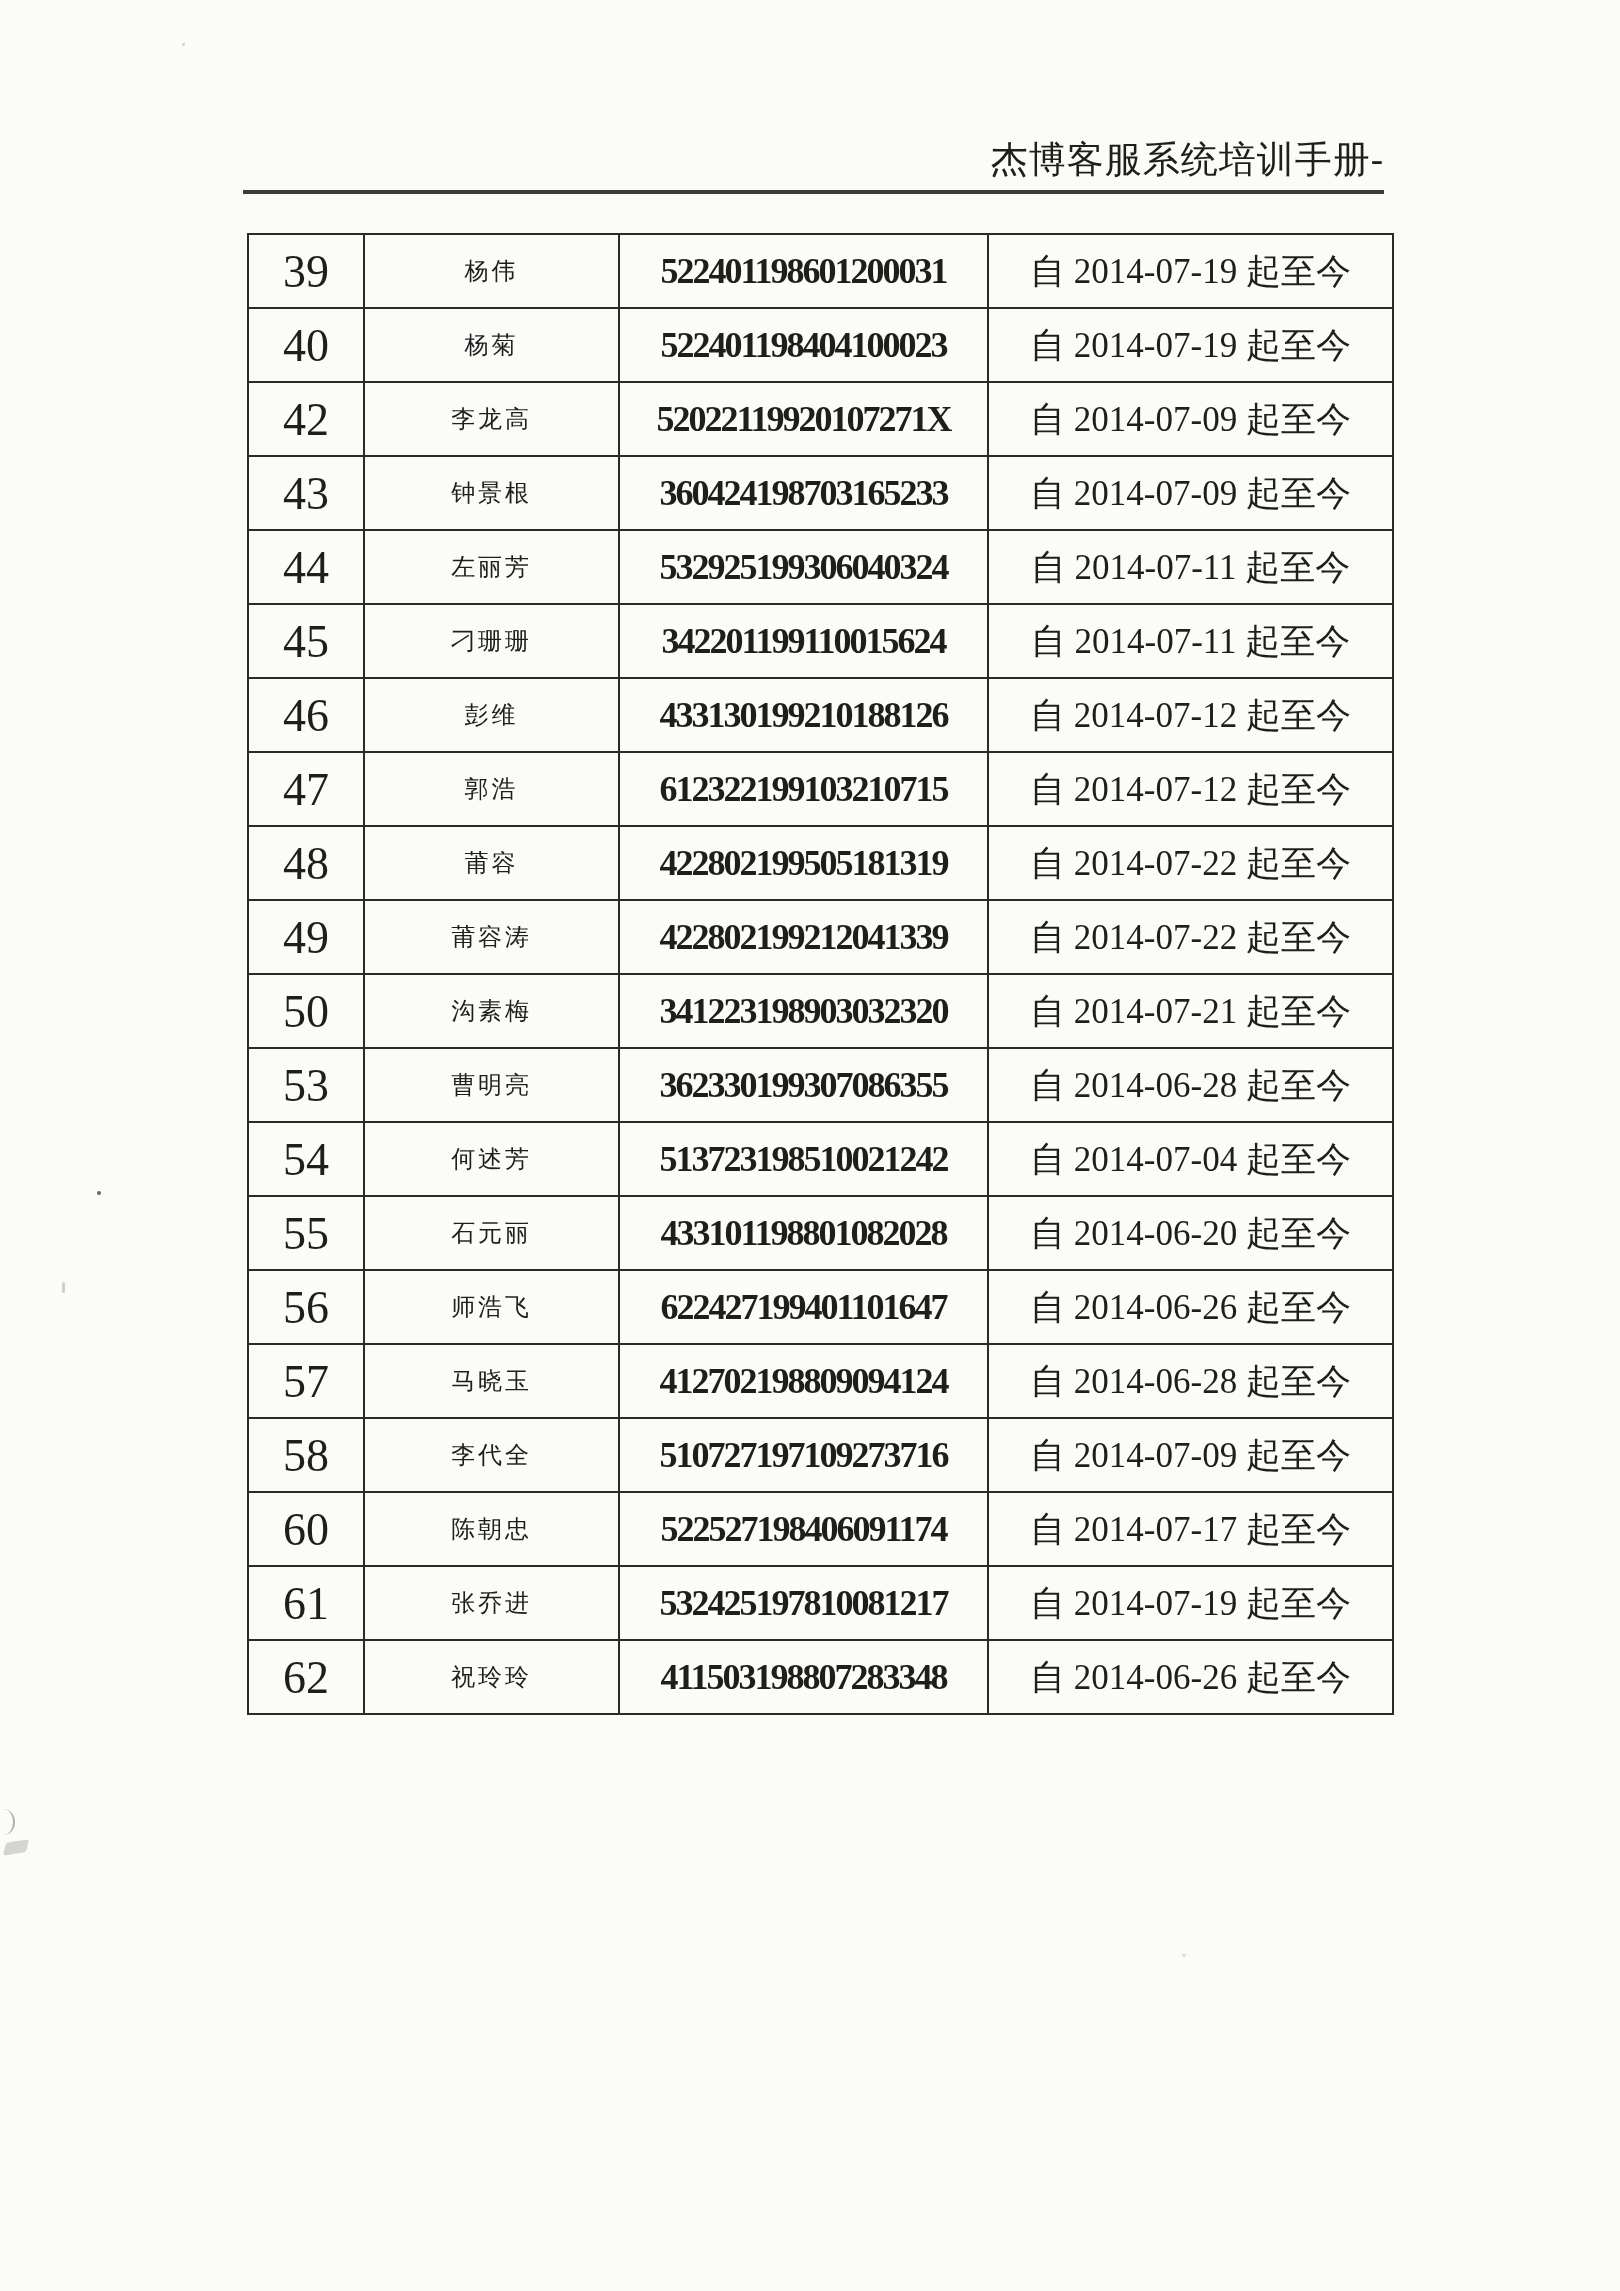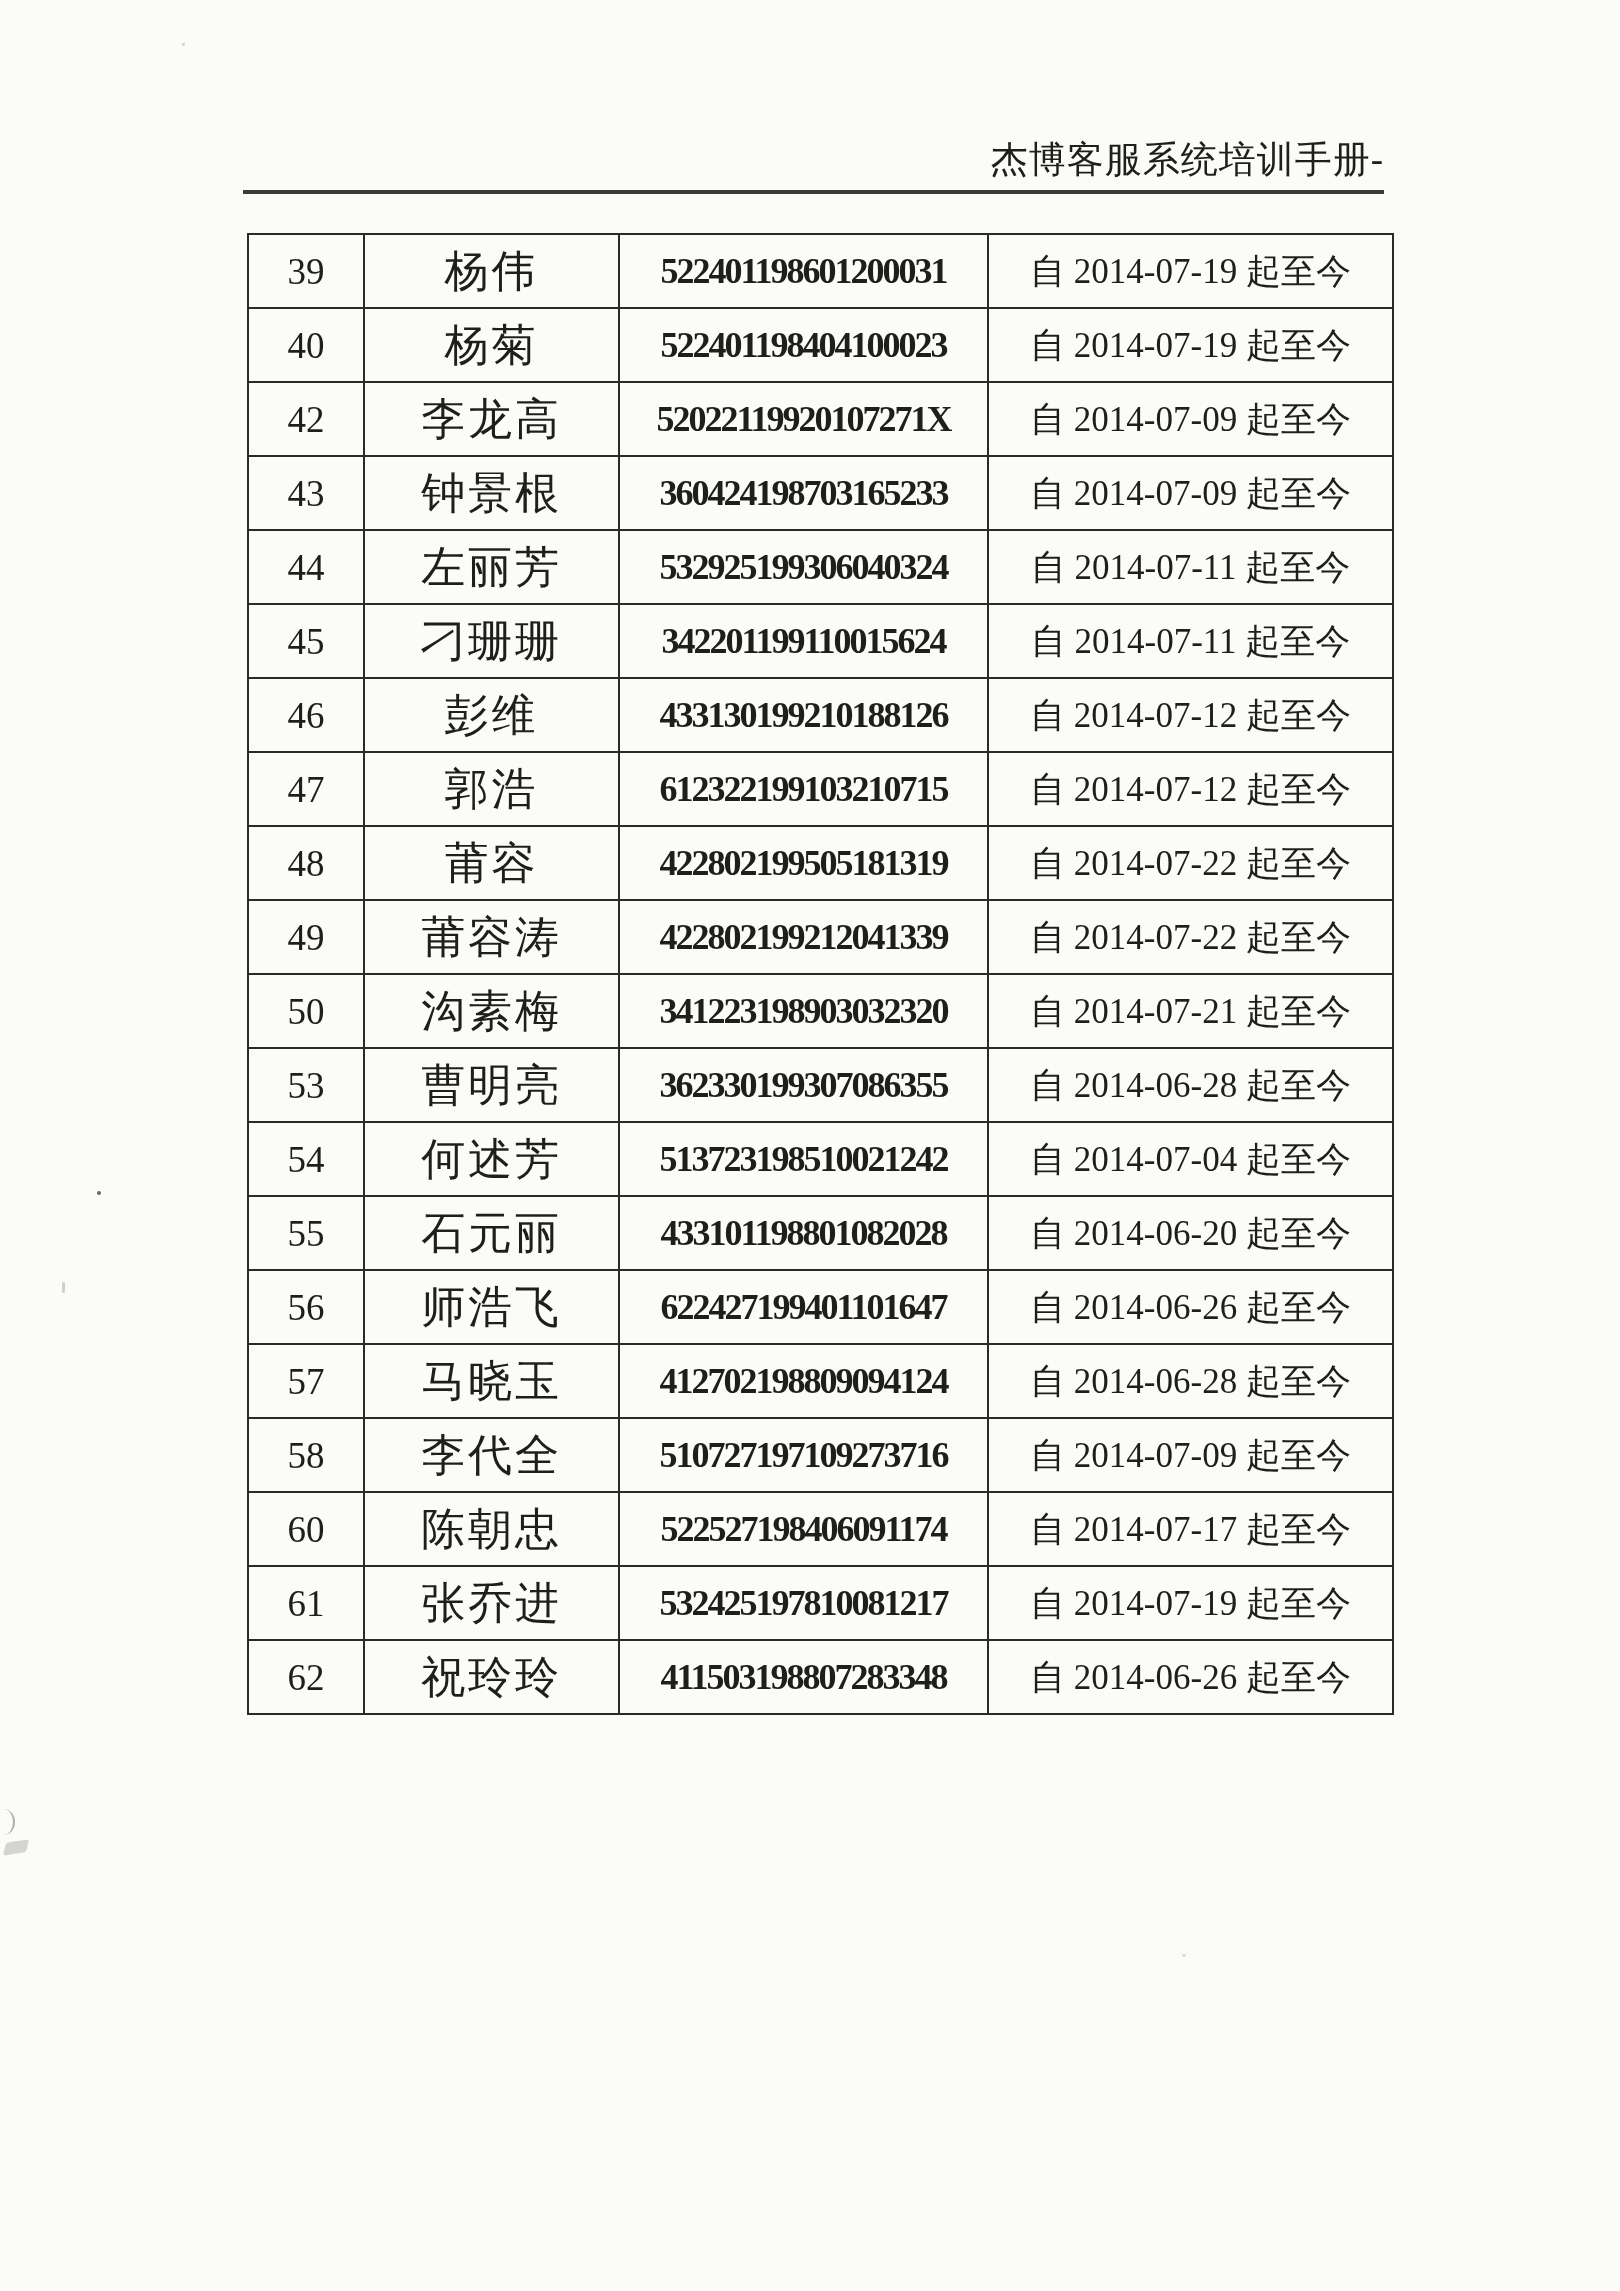--- a/index.html
+++ b/index.html
@@ -48,22 +48,22 @@
   }
   table.roster td{
     border:2.9px solid var(--line);
     height:74px;
     padding:0;
     text-align:center;
     vertical-align:middle;
     white-space:nowrap;
     overflow:hidden;
   }
-  td.col-index{font-size:37px;margin-top:24px;}
-  td.col-name{font-size:44px;letter-spacing:2.9px;}
+  td.col-index{font-size:46px;margin-top:24px;}
+  td.col-name{font-size:24px;letter-spacing:2.9px;}
   td.col-id{font-size:36px;letter-spacing:-2px;font-weight:bold;}
   td.col-period{font-size:35px;letter-spacing:0px;}
   
   .artifact{position:absolute;pointer-events:none;}
   .artifact-arc{
     left:2.9px;top:1809px;width:11.8px;height:25.5px;
     border-right:2.9px solid #97978f;
     border-radius:0 13.7px 13.7px 0 / 0 15.7px 15.7px 0;
     opacity:.75;
   }

